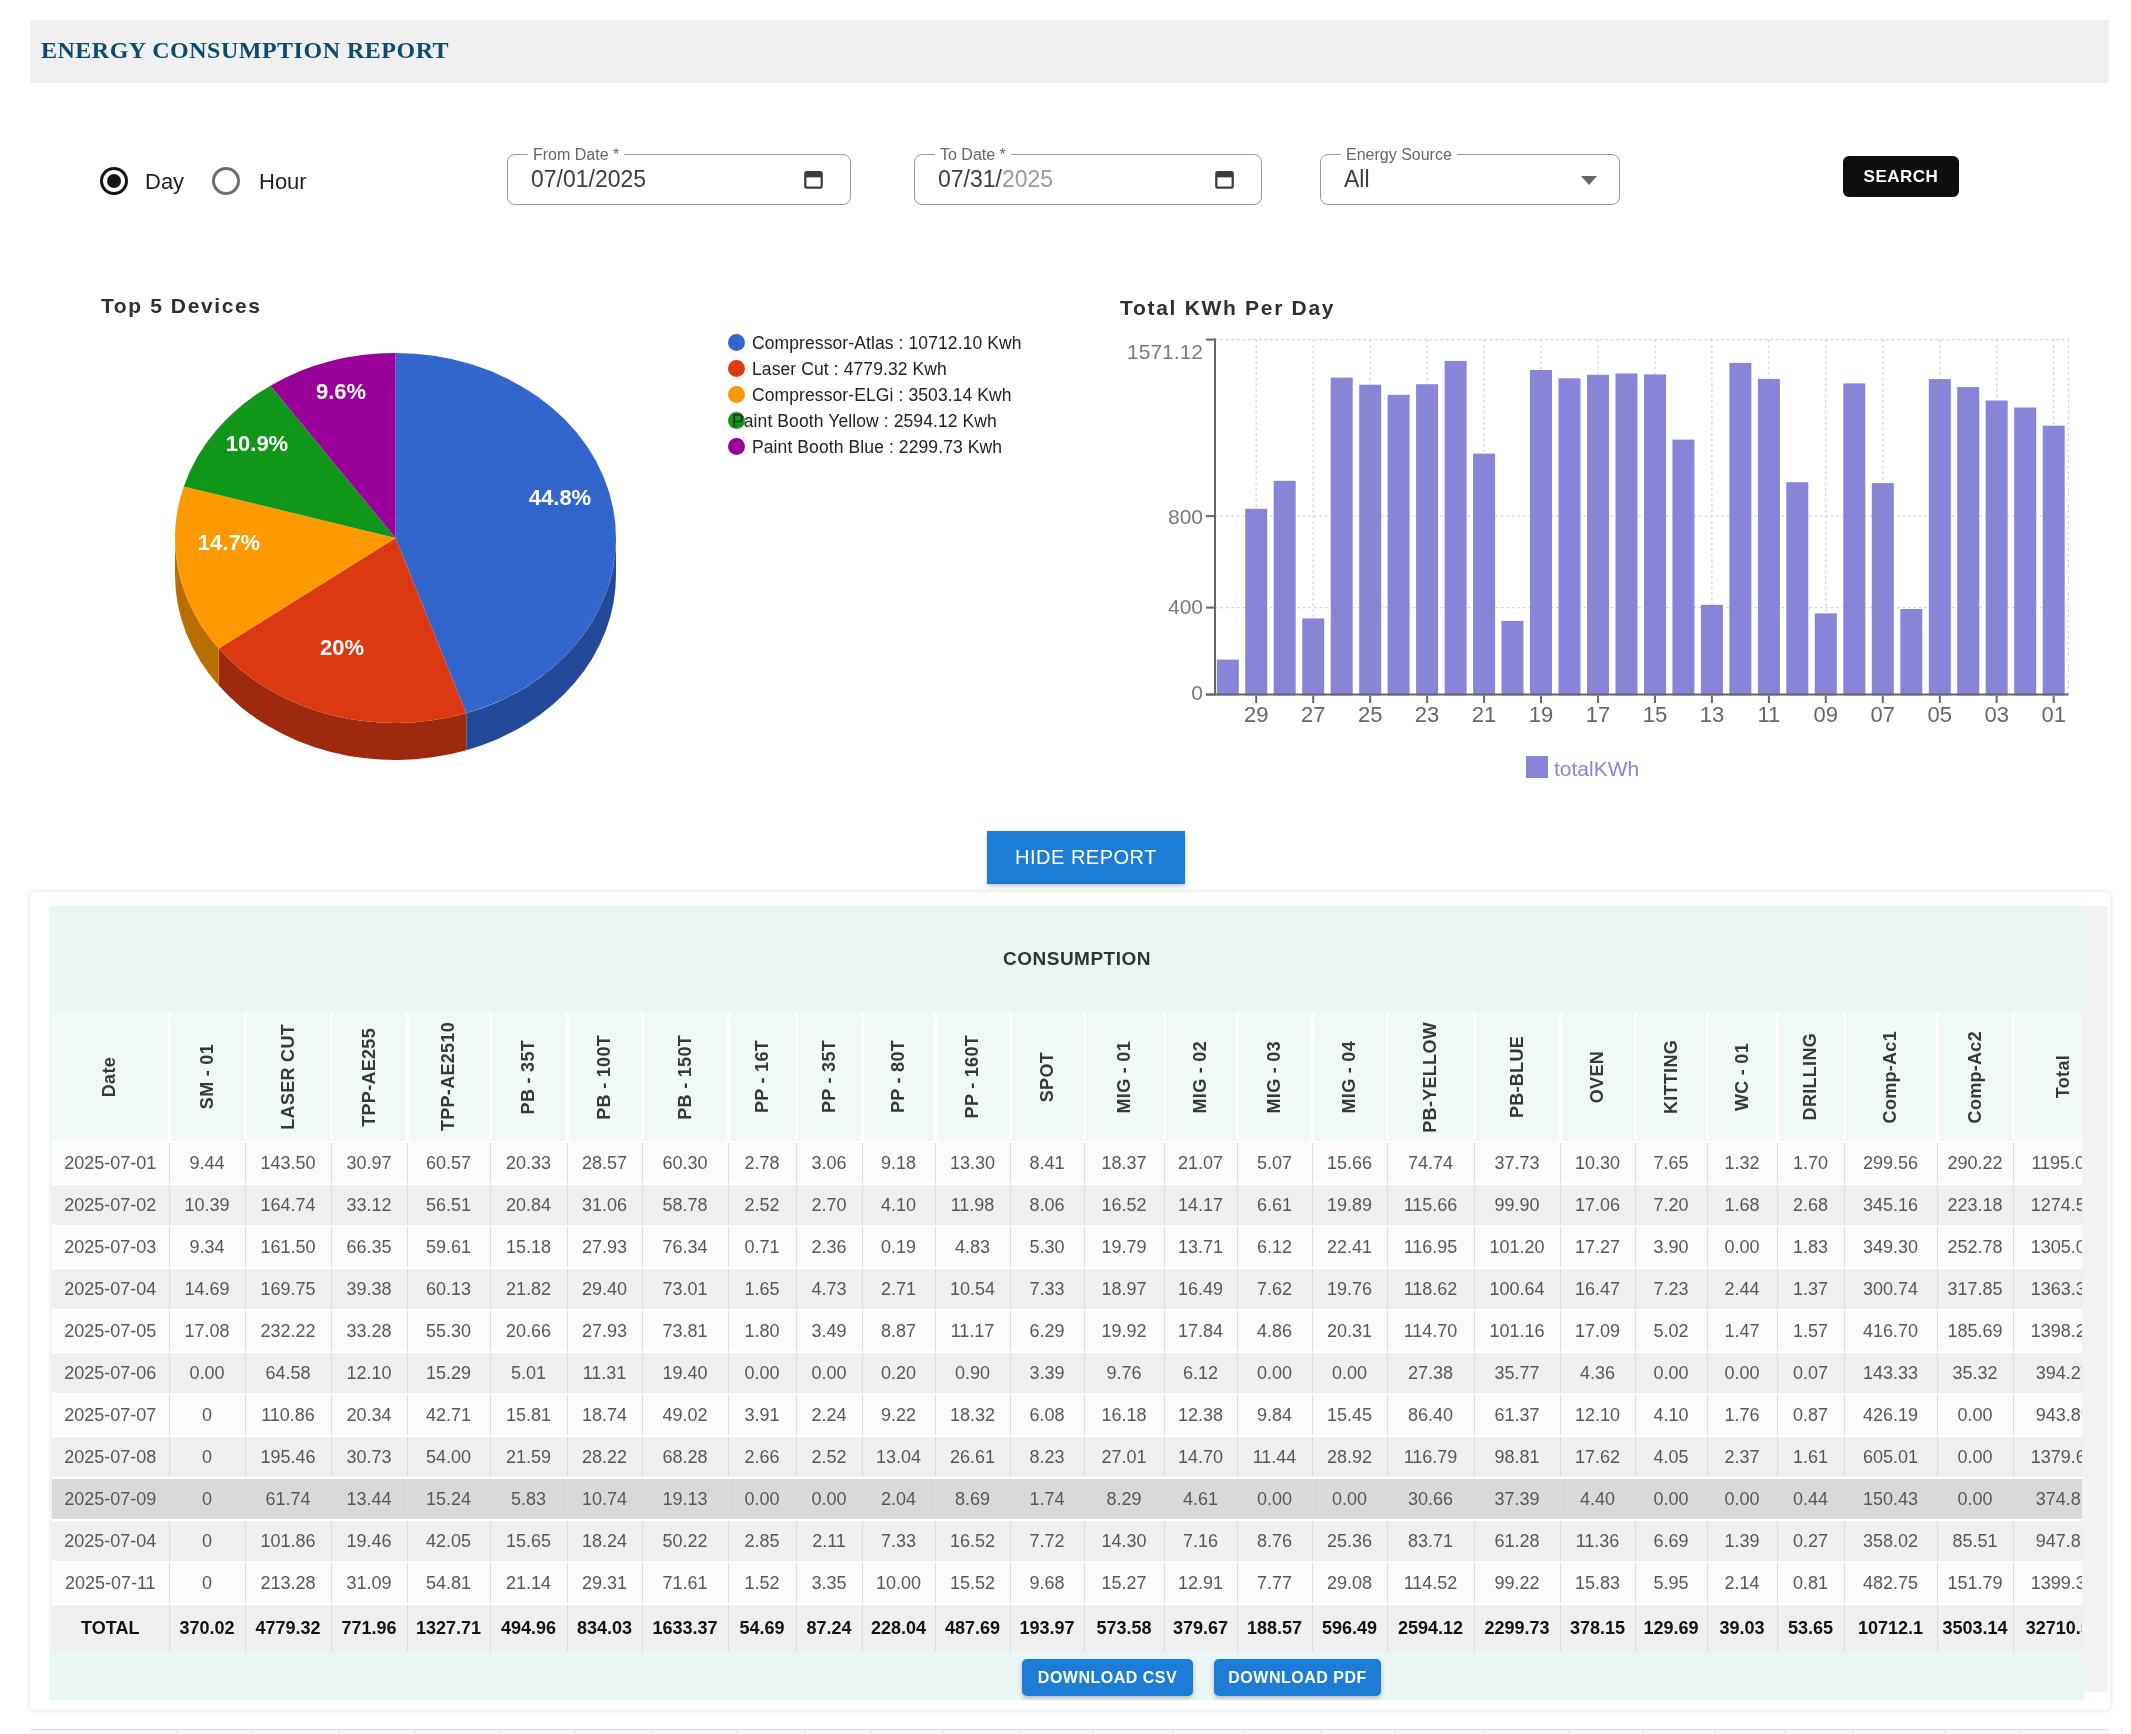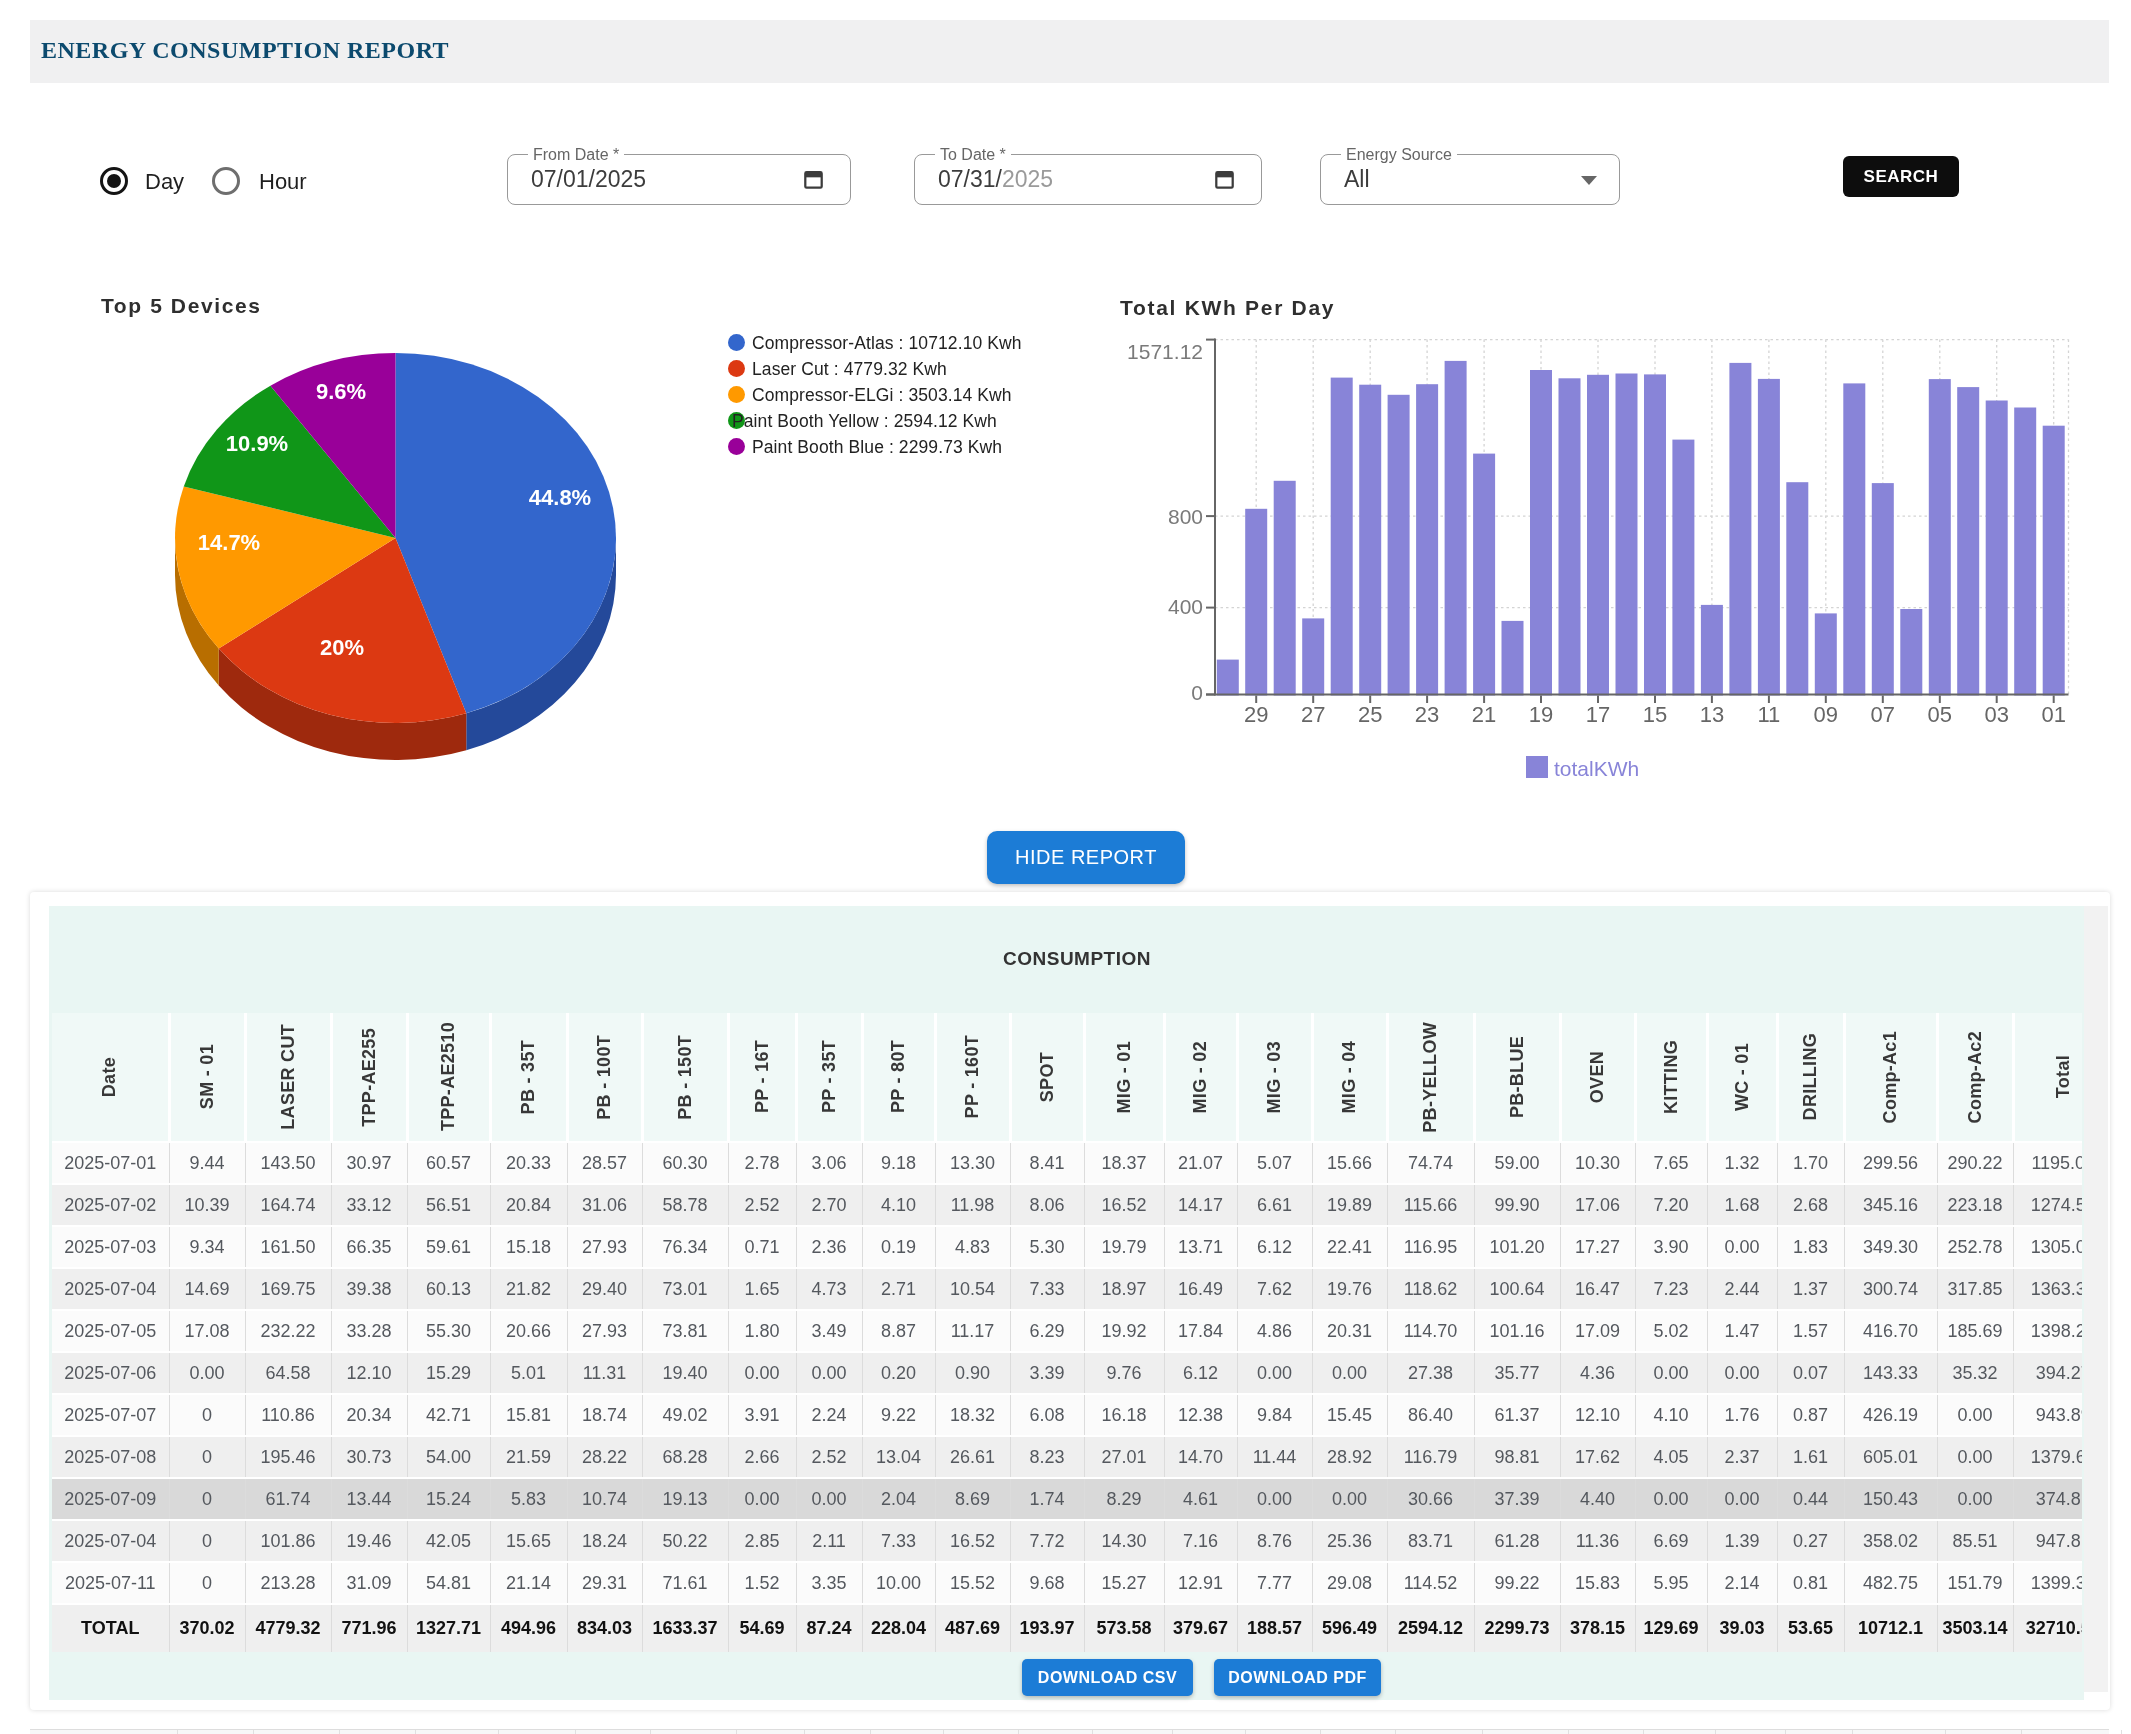--- a/index.html
+++ b/index.html
@@ -11,21 +11,21 @@
 th { height:129px; background:#f0f9f7; border-right:3px solid #fff; vertical-align:middle; text-align:center; padding:0; }
 th:last-child { border-right:none; }
 .rot { writing-mode:vertical-rl; transform:rotate(180deg); margin:0 auto; font-size:18px; font-weight:bold; color:#383838; white-space:nowrap; letter-spacing:.3px; }
 td { height:42px; text-align:center; vertical-align:middle; font-size:18px; color:#54585e;
      border-right:1px solid #dcdcdc; border-top:2px solid #fff; padding:0; }
 td:last-child { border-right:none; }
 tr.odd td { background:#fbfbfb; }
 tr.even td { background:#efefef; }
 tr.hl td { background:#d9d9d9; }
 tr.tot td { background:#efefef; font-weight:bold; color:#111; height:48px; font-size:18px; }
-.btn { position:absolute; background:#1c7cd6; color:#fff; border-radius:10px; text-align:center;
+.btn { position:absolute; background:#1c7cd6; color:#fff; border-radius:0; text-align:center;
         font-weight:bold; letter-spacing:.5px; box-shadow:0 2px 4px rgba(0,0,0,.25); }
 </style></head>
 <body>
 
 <div class="abs" style="left:30px;top:20px;width:2079px;height:63px;background:#f0f0f1"></div>
 <div class="abs" style="left:41px;top:37px;font-family:'Liberation Serif',serif;font-weight:bold;font-size:24px;color:#0c4a6e;letter-spacing:.5px">ENERGY CONSUMPTION REPORT</div>
 
 <div class="abs" style="left:100px;top:167px;width:28px;height:28px;border:3px solid #141414;border-radius:50%"></div>
 <div class="abs" style="left:107px;top:174px;width:14px;height:14px;background:#141414;border-radius:50%"></div>
 <div class="abs" style="left:145px;top:169px;font-size:22px;color:#1f1f1f">Day</div>
@@ -310,21 +310,21 @@
           <td>2.78</td>
           <td>3.06</td>
           <td>9.18</td>
           <td>13.30</td>
           <td>8.41</td>
           <td>18.37</td>
           <td>21.07</td>
           <td>5.07</td>
           <td>15.66</td>
           <td>74.74</td>
-          <td>59.00</td>
+          <td>37.73</td>
           <td>10.30</td>
           <td>7.65</td>
           <td>1.32</td>
           <td>1.70</td>
           <td>299.56</td>
           <td>290.22</td>
           <td>1195.04</td>
         </tr>
         <tr class="even">
           <td>2025-07-02</td>

